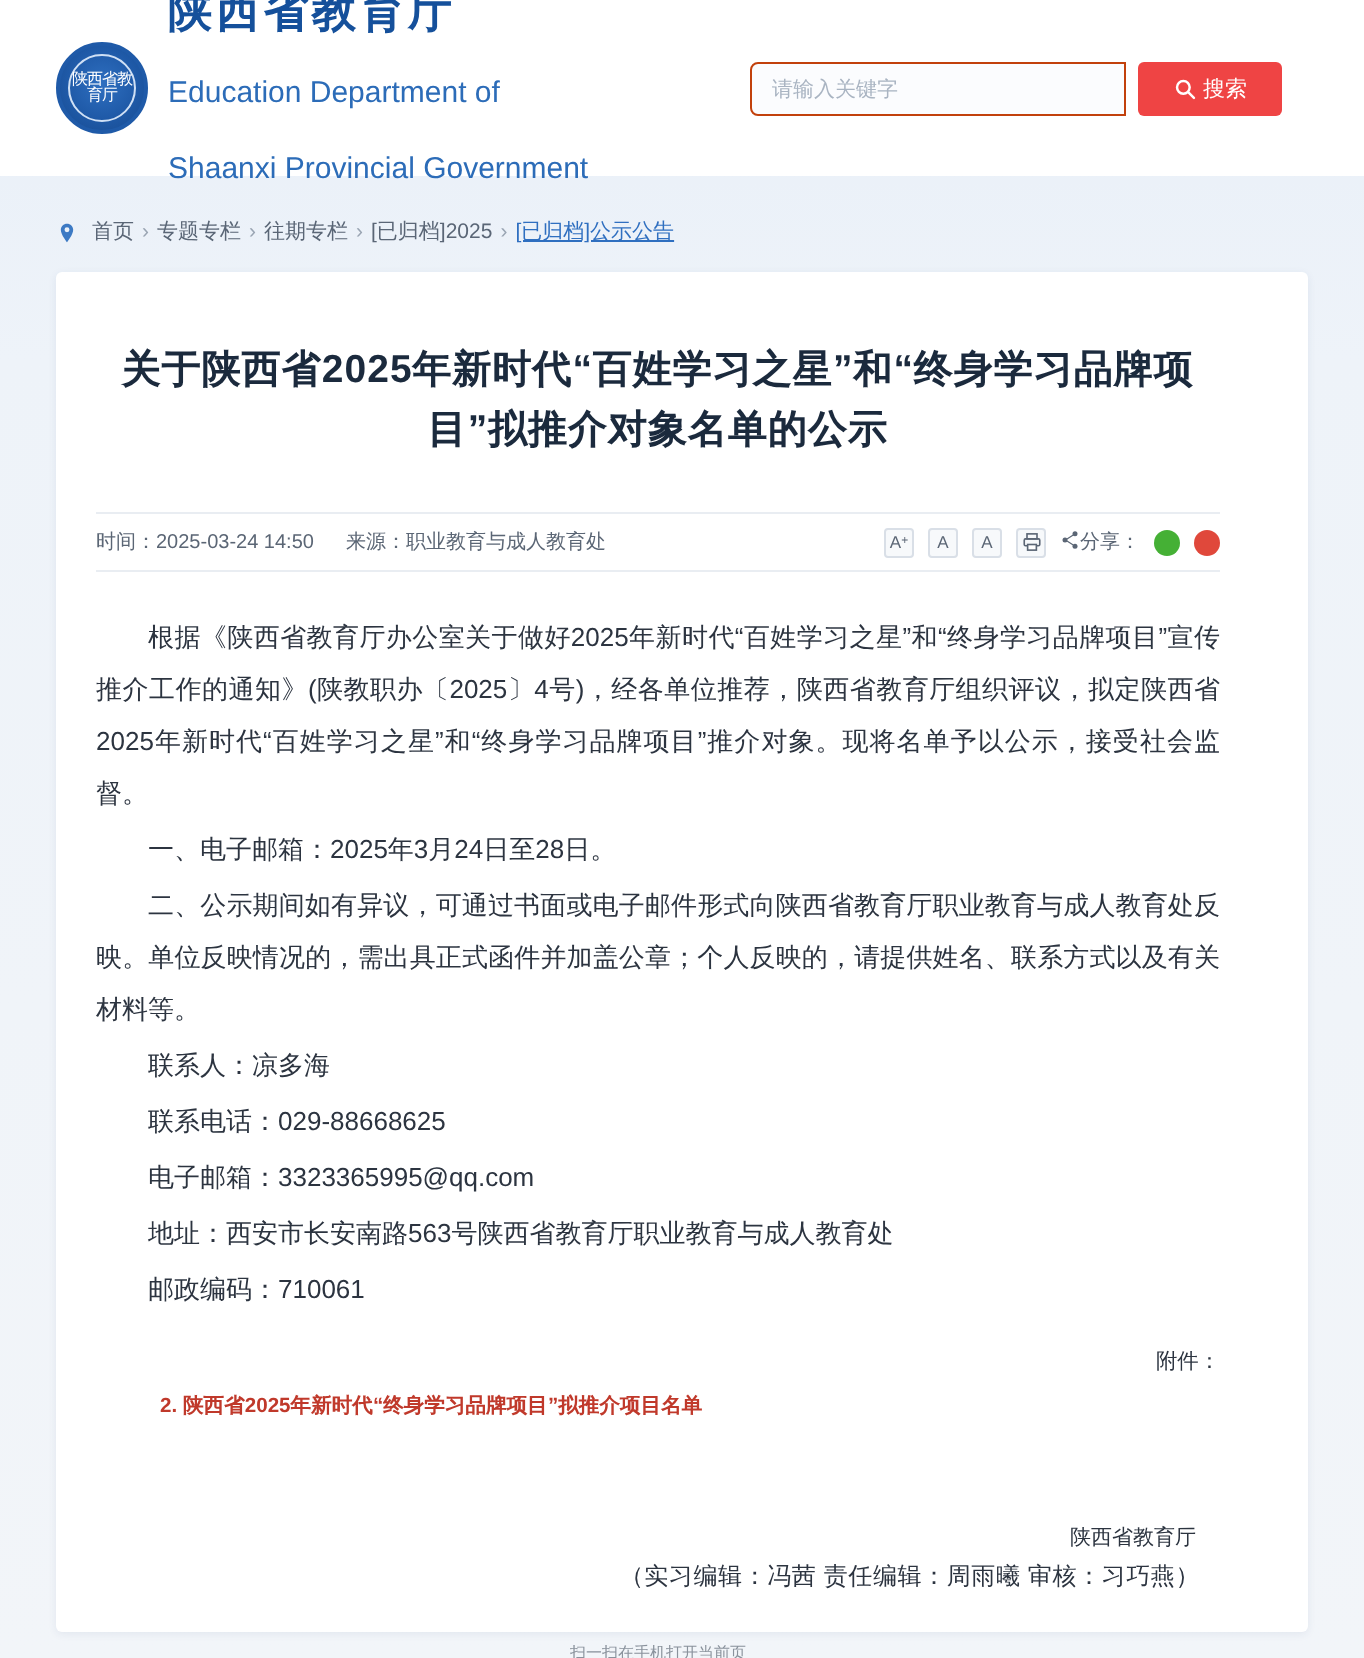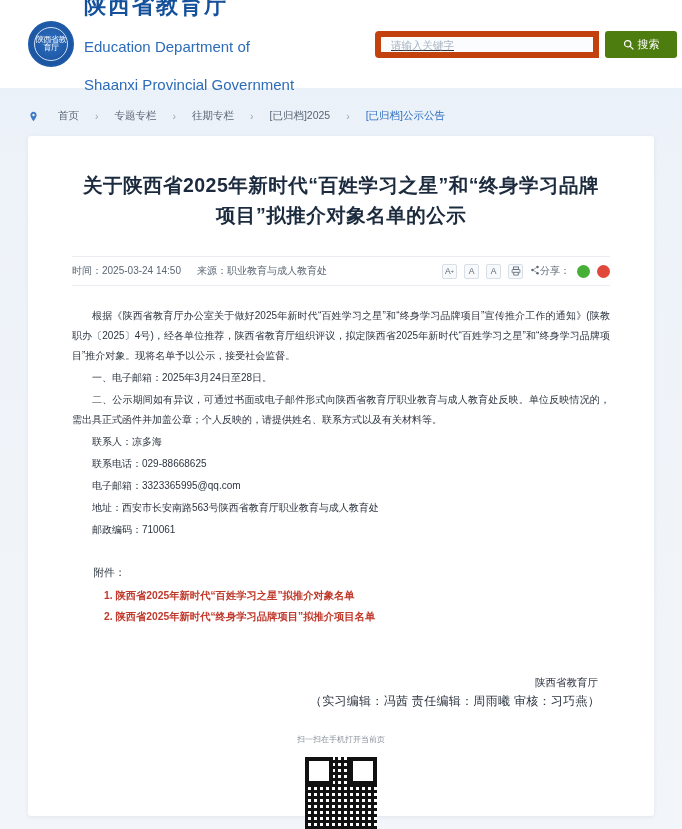--- a/index.html
+++ b/index.html
@@ -57,72 +57,71 @@
   }
 
   .search-area {
     position: absolute;
     left: 375px;
     top: 31px;
     display: flex;
     align-items: center;
   }
   .search-input {
-    width: 224px;
+    width: 188px;
     height: 27px;
-    border: 6px solid #c2410c;
+    border: 1px solid #c2410c;
     border-radius: 4px 0 0 4px;
     background: #fbfcfe;
     font-size: 10.5px;
     color: #333;
     padding: 0 10px;
     outline: none;
     font-family: "Liberation Sans", sans-serif;
-    text-decoration: underline;
   }
   .search-input::placeholder { color: #a9b4c2; }
   .search-btn {
     height: 27px;
     min-width: 72px;
     border: none;
-    background: #4d7c0f;
+    background: #ef4444;
     color: #fff;
     font-size: 11px;
     border-radius: 3px;
     margin-left: 6px;
     display: flex; align-items: center; justify-content: center;
     gap: 4px;
     cursor: pointer;
     font-family: "Liberation Sans", sans-serif;
   }
   .search-btn svg { display:block; }
 
   
   .breadcrumb {
     height: 32px;
     display: flex;
     align-items: center;
     padding: 0 28px;
     font-size: 10.5px;
     color: #5a6676;
-    gap: 16px;
+    gap: 4px;
     margin-top: 12px;
   }
   .breadcrumb .pin { color: #3d7ac4; margin-right: 3px; display:flex; }
   .breadcrumb a { color: #5a6676; text-decoration: none; }
   .breadcrumb .sep { color: #9aa5b3; }
-  .breadcrumb .cur { color: #2f6fc0; }
+  .breadcrumb .cur { color: #2f6fc0; text-decoration: underline; }
 
   
   .paper {
     margin: 4px 28px 0 28px;
     background: #ffffff;
     border-radius: 3px;
     box-shadow: 0 1px 4px rgba(40,70,110,.08);
-    padding: 34px 44px 30px 44px;
+    padding: 34px 44px 30px 20px;
     height: 680px;
   }
   .doc-title {
     text-align: center;
     font-size: 19.5px;
     line-height: 1.55;
     font-weight: bold;
     color: #1b2a3d;
     letter-spacing: .5px;
     padding: 0 6px;
@@ -160,32 +159,32 @@
     cursor: pointer;
   }
   .share-label { font-size: 10px; color: #5b6675; display:flex; align-items:center; gap:0;}
   .dot { width: 13px; height: 13px; border-radius: 50%; cursor:pointer; display:block;}
   .dot.wechat { background: #45b035; }
   .dot.weibo { background: #e0483b; }
 
   
   .body-text {
     margin-top: 20px;
-    font-size: 10px;
+    font-size: 13px;
     line-height: 2.0;
     color: #2c3440;
     text-align: justify;
   }
   .body-text p { margin: 0 0 2px 0; }
   .indent { text-indent: 2em; }
   .gap-top { margin-top: 12px; }
   .contact-block { margin-top: 0; padding-left: 2em; }
   .contact-block p { margin: 0 0 2px 0; }
 
-  .attach-head { margin-top: 26px; padding-left: 2em; font-size: 10.7px; color:#2c3440; }
+  .attach-head { margin-top: 16px; padding-left: 2em; font-size: 10.7px; color:#2c3440;text-align:right; }
   .attach-list { margin-top: 6px; padding-left: 2em; }
   .attach-list .item {
     font-size: 10.3px;
     color: #c0392b;
     font-weight: bold;
     line-height: 2.0;
     cursor: pointer;
   }
   .attach-list .item .num { color: #c0392b; }
 
@@ -329,24 +328,20 @@
       <p>联系电话：029-88668625</p>
       <p>电子邮箱：3323365995@qq.com</p>
       <p>地址：西安市长安南路563号陕西省教育厅职业教育与成人教育处</p>
       <p>邮政编码：710061</p>
     </div>
   </div>
 
   <div class="attach-head">附件：</div>
   <div class="attach-list">
     <div class="item">
-      <span class="num">1.</span>
-      <span>陕西省2025年新时代“百姓学习之星”拟推介对象名单</span>
-    </div>
-    <div class="item">
       <span class="num">2.</span>
       <span>陕西省2025年新时代“终身学习品牌项目”拟推介项目名单</span>
     </div>
   </div>
 
   <div class="signature">
     <div>陕西省教育厅</div>
   </div>
 
   <div class="editors">（实习编辑：冯茜    责任编辑：周雨曦    审核：习巧燕）</div>

